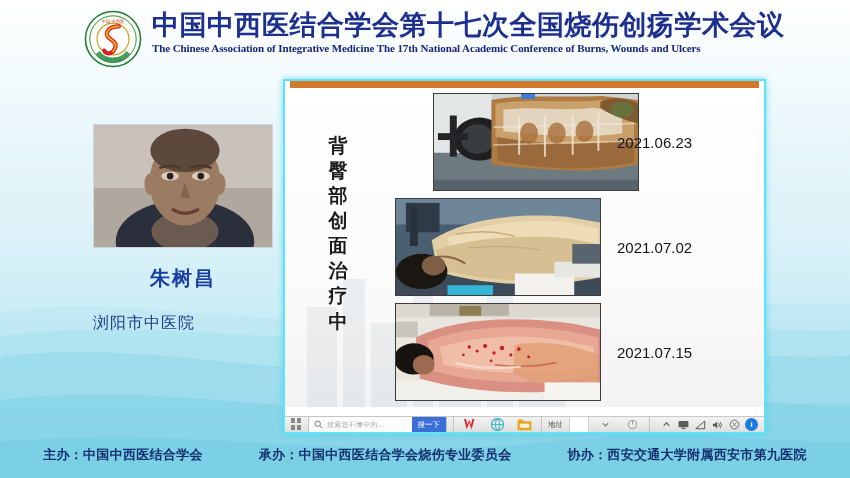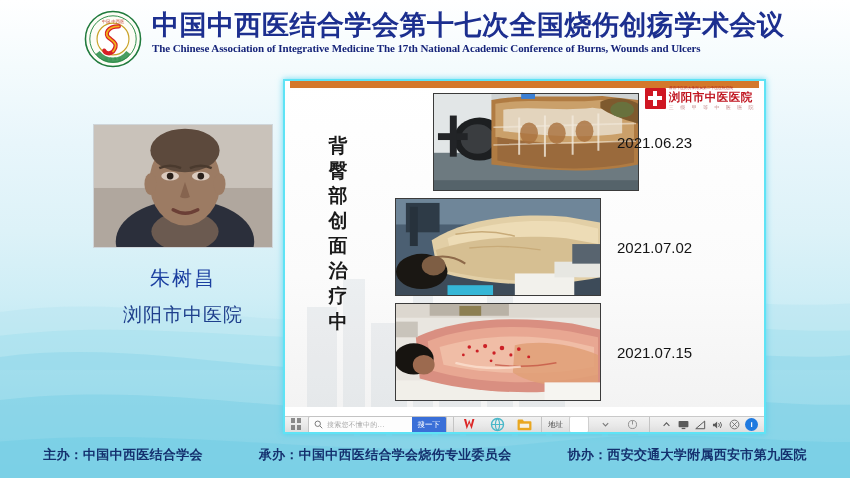--- a/index.html
+++ b/index.html
@@ -78,29 +78,29 @@
     overflow: hidden;
     position: relative;
   }
   .portrait { position:absolute; inset:0; }
   .portrait svg { width:100%; height:100%; display:block; }
 
   .speaker-name {
     margin-top: 17px;
     text-align: center;
     font-size: 20px;
-    font-weight: 400;
+    font-weight: 700;
     color: #1b3fa0;
     letter-spacing: 2px;
     font-family: "DejaVu Sans", "Liberation Sans", sans-serif;
   }
   .speaker-org {
-    margin-top: 10px;
-    text-align: center;
-    font-size: 19px;
+    margin-top: 21px;
+    text-align: left;
+    font-size: 16px;
     color: #1e3f8c;
     letter-spacing: 1px;
     font-family: "DejaVu Sans", "Liberation Sans", sans-serif;
   }
 
   
   .share-frame {
     position: absolute; left: 283px; top: 79px;
     width: 483px; height: 355px;
     border: 2px solid #5fe3f5;
@@ -341,28 +341,20 @@
             <rect x="50" y="28" width="22" height="128"></rect>
             <rect x="78" y="72" width="36" height="84"></rect>
             <rect x="120" y="18" width="20" height="138"></rect>
             <rect x="146" y="60" width="42" height="96"></rect>
             <rect x="194" y="40" width="26" height="116"></rect>
             <rect x="226" y="80" width="46" height="76"></rect>
           </g>
         </svg>
       </div>
 
-      <div class="hosp-logo">
-        <div class="hosp-mark"></div>
-        <div class="hosp-txt">
-          <div class="hosp-top">湖南中医药大学附属第二中医医院总院</div>
-          <div class="hosp-main">浏阳市中医医院</div>
-          <div class="hosp-sub">三 级 甲 等 中 医 医 院</div>
-        </div>
-      </div>
 
       <div class="vcaption">
         <span>背</span>
         <span>臀</span>
         <span>部</span>
         <span>创</span>
         <span>面</span>
         <span>治</span>
         <span>疗</span>
         <span>中</span>

